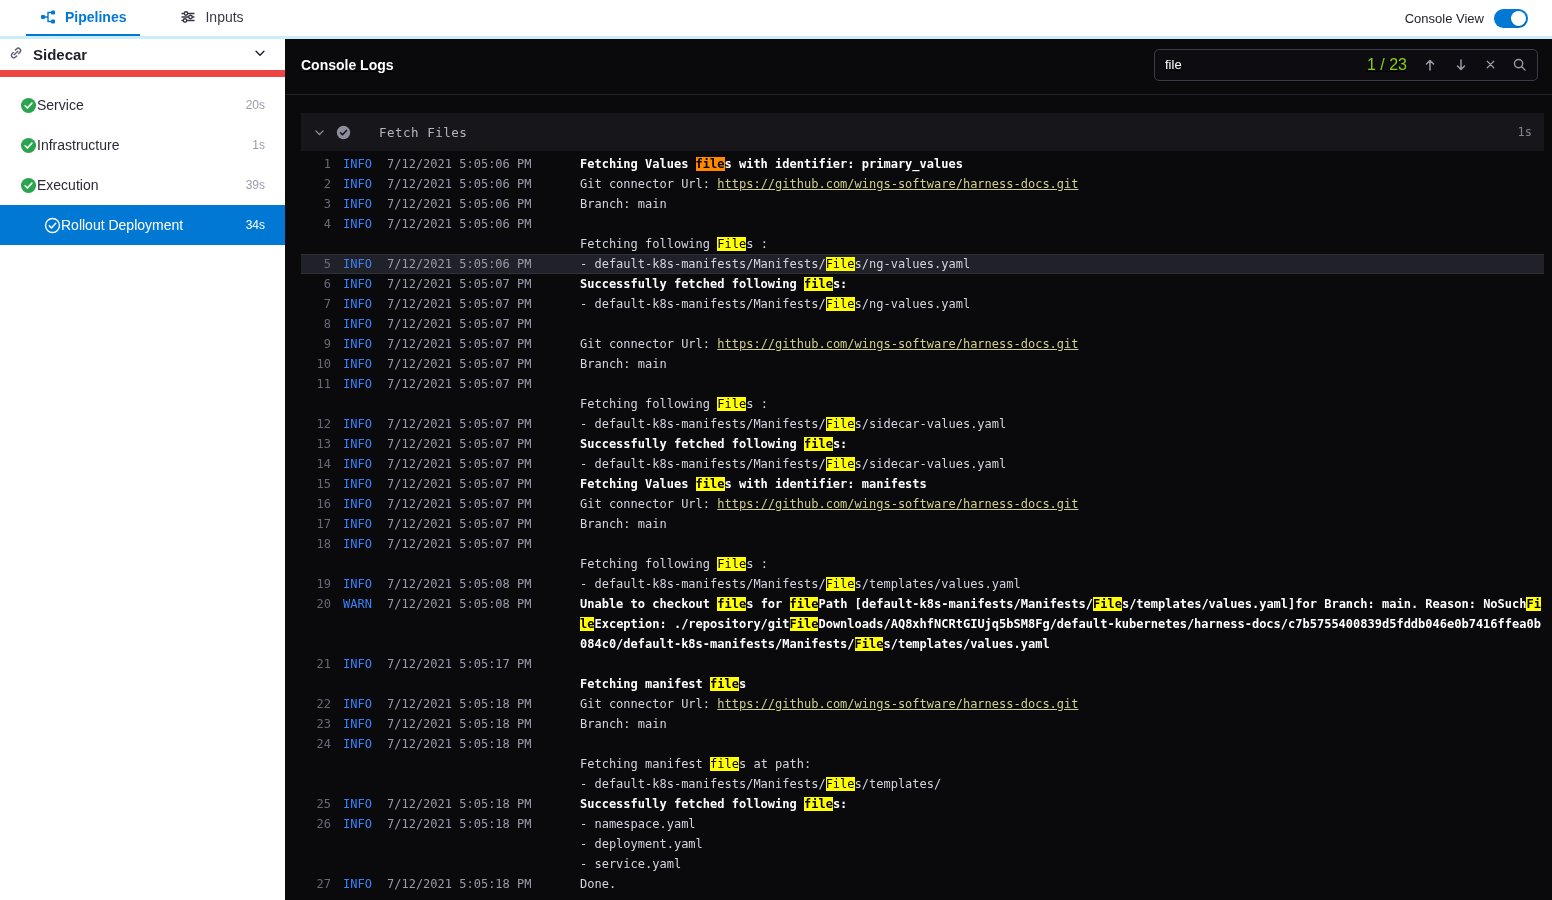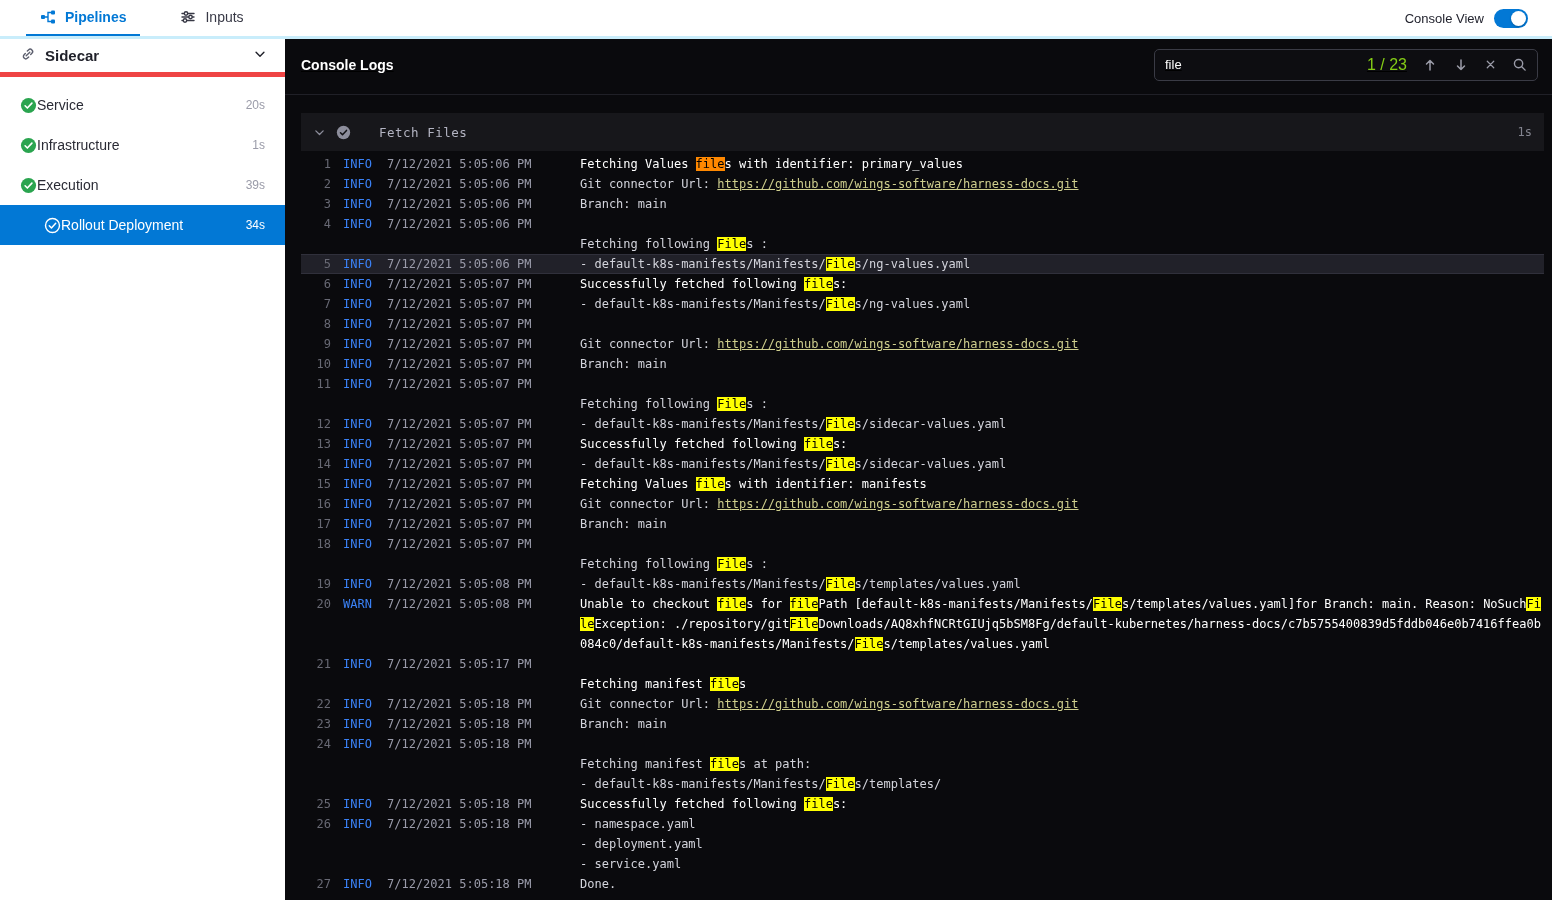--- a/index.html
+++ b/index.html
@@ -23,21 +23,21 @@
   .toggle.on { background: var(--accent, #0278d5); }
   .toggle .knob { position: absolute; right: 2px; top: 2px; width: 15px; height: 15px;
                   border-radius: 50%; background: #fff; box-shadow: 0 1px 2px rgba(0,0,0,.25); }
 
   
   .main { display: flex; flex: 1; min-height: 0; }
 
   
   .sidebar { width: 285px; flex: none; background: #fff; display: flex; flex-direction: column; }
   .side-header { height: 38px; flex: none; display: flex; align-items: center; gap: 9px;
-                 padding: 0 18px 0 20px; border-bottom: 5px solid #ef4444; color: #5c5f6e; }
+                 padding: 0 18px 0 8px; border-bottom: 7px solid #ef4444; color: #5c5f6e; }
   .side-title { font-size: 15px; font-weight: 700; color: #1f2029; }
   .side-header .chev { margin-left: auto; color: #1f2029; }
   .side-steps { padding-top: 8px; }
   .side-item { height: 40px; display: flex; align-items: center; 
                padding: 0 20px; font-size: 14px; color: #2a2b35; }
   .side-item.child { padding-left: 44px; }
   .side-item.selected { background: var(--accent, #0278d5); color: #fff; }
   .side-item .status-icon { display: flex; color: var(--success-green, #2aa44f); }
   .side-item .status-icon .outline { display: none; }
   .side-item.selected .status-icon { color: #fff; }
@@ -65,21 +65,21 @@
                  gap: 10px; padding: 0 12px; margin-bottom: 3px; color: #8d8e9c; }
   .log-section .icon { display: flex; }
   .section-title { color: #b3b4c2; font-size: 12.5px; margin-left: 18px; letter-spacing: .5px; }
   .section-duration { margin-left: auto; color: #83848f; font-size: 12px; }
 
   .log-row { display: flex; line-height: 20px; }
   .log-row .num   { width: 30px;  flex: none; text-align: right; color: #686974; margin-right: 12px; }
   .log-row .level { width: 36px;  flex: none; color: #3b82f6; margin-right: 8px; }
   .log-row .time  { width: 177px; flex: none; color: #9b9cab; margin-right: 16px; }
   .log-row .msg   { flex: 1; min-height: 20px; color: #d3d4dc; white-space: pre-wrap; word-break: break-all; }
-  .log-row .msg.bold { font-weight: 400; color: #ffffff; }
+  .log-row .msg.bold { font-weight: 700; color: #ffffff; }
   .log-row.selected { background: #212129; box-shadow: inset 0 1px 0 #30303b, inset 0 -1px 0 #30303b; }
   .link { color: var(--link, #cfcf8e); text-decoration: underline; }
   .hl { background: var(--highlight, #ffff00); color: #000; }
   .hl.current { background: var(--highlight-current, #ff8800); color: #000; }
 </style>
 </head>
 <body>
 
 <div class="app" data-interactable="false">
 

